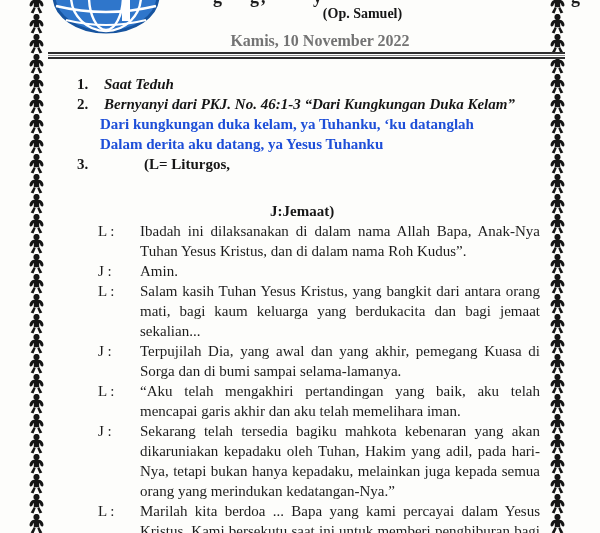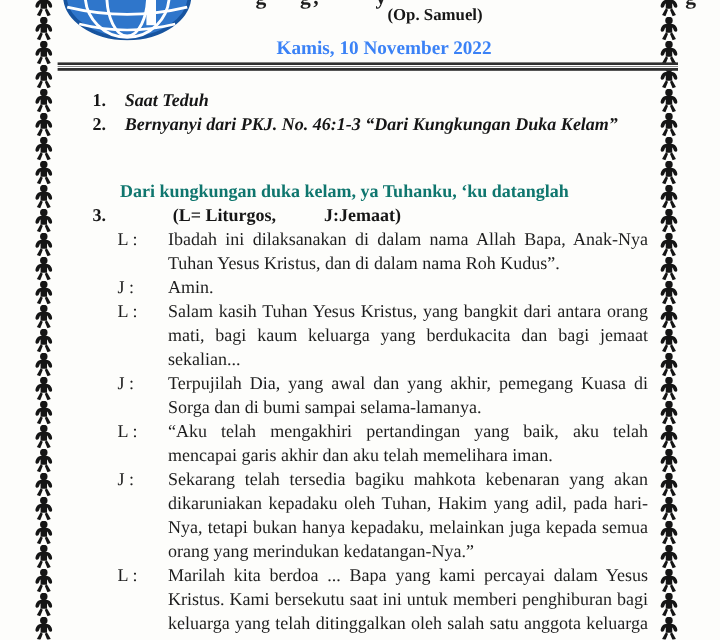--- a/index.html
+++ b/index.html
@@ -19,37 +19,37 @@
     position:absolute;top:-13px;left:150px;width:420px;
     font-size:18px;font-weight:bold;white-space:pre;letter-spacing:2px;
   }
   .logo{position:absolute;left:52px;top:-42px;width:108px;height:76px;}
   .subtitle{
     position:absolute;top:6px;left:160px;width:405px;
     text-align:center;font-size:14px;font-weight:bold;color:#161616;
   }
   .dateline{
     position:absolute;top:32px;left:75px;width:490px;
-    text-align:center;font-size:16px;font-weight:bold;color:#3b82f6;
+    text-align:center;font-size:16px;font-weight:bold;color:#737373;
   }
   .separator{
     position:absolute;top:52px;left:48px;width:517px;height:7px;
     background:linear-gradient(#2e2e2e 0 2px,#ffffff 2px 3px,#8a8a8a 3px 4px,#ffffff 4px 5px,#2e2e2e 5px 7px);
   }
   
   .content{
     position:absolute;left:77px;top:74px;width:463px;
     font-size:15px;line-height:20px;
   }
   .item-head{display:flex;font-weight:bold;color:#161616;}
   .item-num{flex:0 0 27px;}
   .item-title{flex:1;font-style:italic;}
   .title-note-1{margin-left:40px;}
-  .title-note-2{margin-left:40px;}
-  .lyrics{margin-left:23px;font-weight:bold;color:#0f766e;margin-top:36px;}
+  .title-note-2{margin-left:40px;margin-top:47px;}
+  .lyrics{margin-left:23px;font-weight:bold;color:#1d4ed8;}
   .dlg{display:flex;margin-left:21px;}
   .dlg .marker{flex:0 0 23px;}
   .dlg .dtext{flex:1;text-align:justify;margin-left:19px;}
 </style>
 </head>
 <body>
 
 <svg width="0" height="0" style="position:absolute" aria-hidden="true">
   <symbol id="doll-shape" viewBox="0 0 22 20">
     <circle cx="11" cy="3" r="3.1"></circle>
@@ -251,20 +251,21 @@
     <span class="item-num">1.</span>
     <span class="item-title">Saat Teduh</span>
   </div>
 
   <div class="item-head">
     <span class="item-num">2.</span>
     <span class="item-title">Bernyanyi dari PKJ. No. 46:1-3 “Dari Kungkungan Duka Kelam”</span>
   </div>
   <div class="lyrics">
     <div>Dari kungkungan duka kelam,  ya Tuhanku, ‘ku datanglah</div>
+    <div>Dalam derita aku datang, ya Yesus Tuhanku</div>
   </div>
 
   <div class="item-head">
     <span class="item-num">3.</span>
     <span class="title-note-1">(L= Liturgos,</span>
     <span class="title-note-2">J:Jemaat)</span>
   </div>
 
   <div class="dlg">
     <span class="marker">L :</span>

